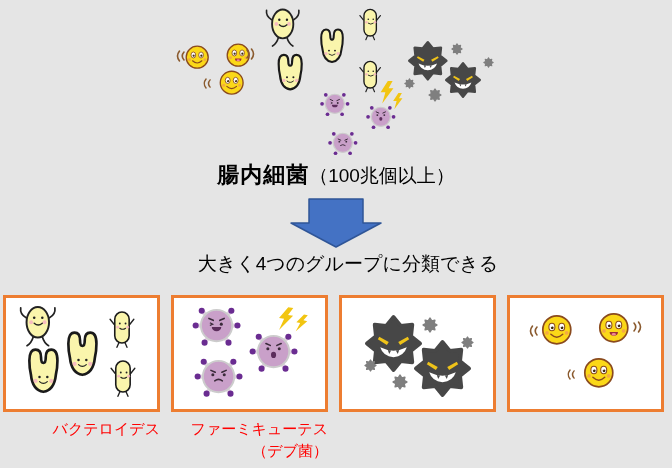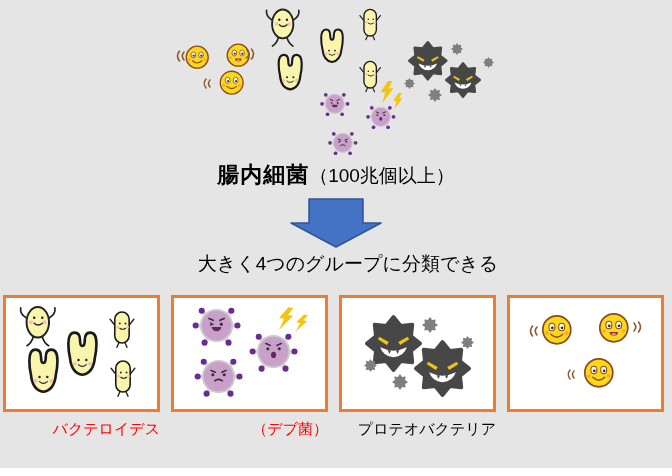--- a/index.html
+++ b/index.html
@@ -219,20 +219,18 @@
         <use href="#sym-gold" transform="translate(72,58) scale(0.7)"></use>
       </svg>
     </div>
   </div>
 
   <div class="labels">
     <div class="glabel red">
       <div>バクテロイデス</div>
     </div>
     <div class="glabel red">
+      <div>ファーミキューテス</div>
       <div>（デブ菌）</div>
     </div>
-    <div class="glabel">
-      <div>プロテオバクテリア</div>
-    </div>
   </div>
 
 </div>
 
 </body></html>

